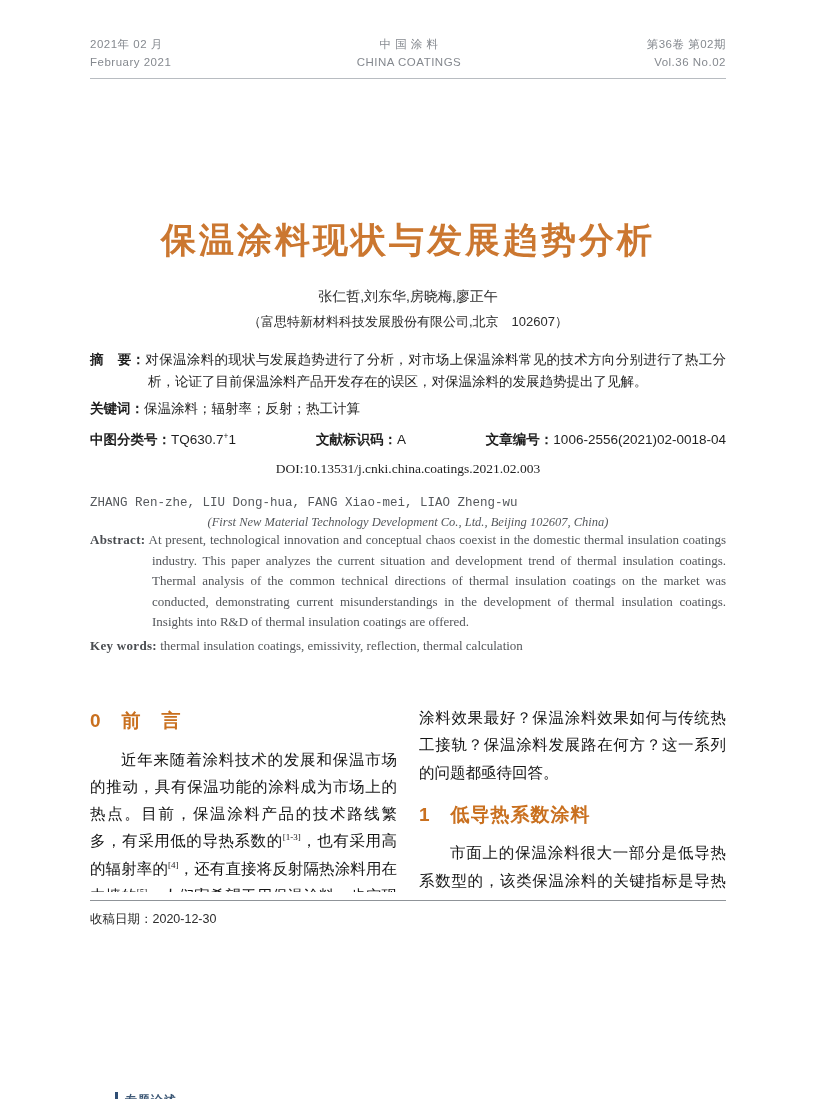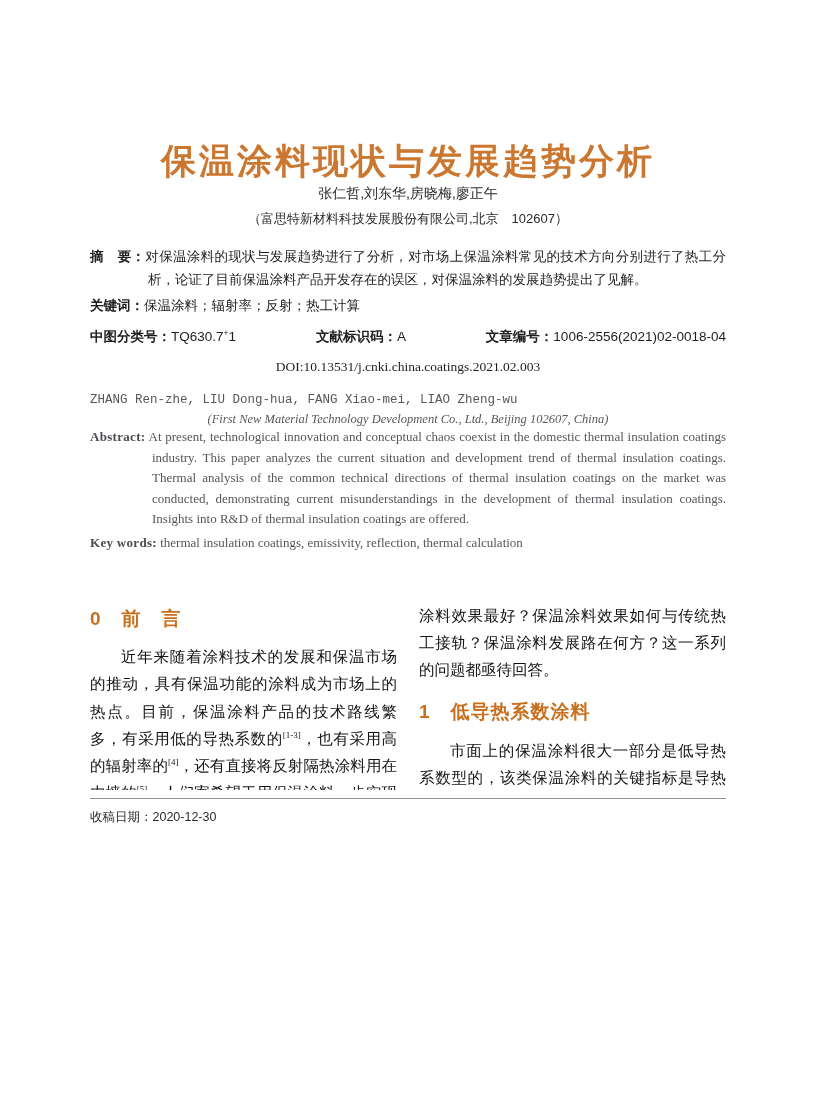--- a/index.html
+++ b/index.html
@@ -22,21 +22,21 @@
   .jheader .hcol.center { text-align:center; }
   .jheader .hcol.right { text-align:right; }
 
   
   .zh-title {
     margin-top:138px; text-align:center;
     font-family:"Liberation Sans", sans-serif; font-weight:bold;
     font-size:35px; letter-spacing:3px; color:#cb7730;
   }
   .zh-authors {
-    text-align:center;
+    margin-top:24px; text-align:center;
     font-family:"Liberation Sans", sans-serif; font-size:14px; color:#2b2b2b;
   }
   .zh-affil {
     margin-top:7px; text-align:center;
     font-family:"Liberation Sans", sans-serif; font-size:13px; color:#2b2b2b;
   }
 
   
   .zh-meta {
     margin-top:18px; font-family:"Liberation Sans", sans-serif;
@@ -112,20 +112,34 @@
   .pfooter .col-en {
     font-family:"Liberation Sans", sans-serif;
     font-size:9.5px; color:#a9b1bb; margin-top:1px;
   }
 </style>
 </head>
 <body>
 
 <div class="page">
 
+  <div class="jheader">
+    <div class="hcol left">
+      <div>2021年 02 月</div>
+      <div>February 2021</div>
+    </div>
+    <div class="hcol center">
+      <div>中 国 涂 料</div>
+      <div>CHINA COATINGS</div>
+    </div>
+    <div class="hcol right">
+      <div>第36卷 第02期</div>
+      <div>Vol.36 No.02</div>
+    </div>
+  </div>
 
   <div class="zh-title">保温涂料现状与发展趋势分析</div>
   <div class="zh-authors">张仁哲,刘东华,房晓梅,廖正午</div>
   <div class="zh-affil">（富思特新材料科技发展股份有限公司,北京　102607）</div>
 
   <div class="zh-meta">
     <p class="hang-abs"><span class="lbl">摘　要：</span><span>对保温涂料的现状与发展趋势进行了分析，对市场上保温涂料常见的技术方向分别进行了热工分析，论证了目前保温涂料产品开发存在的误区，对保温涂料的发展趋势提出了见解。</span></p>
     <p class="hang-kw"><span class="lbl">关键词：</span><span>保温涂料；辐射率；反射；热工计算</span></p>
     <div class="clc-row">
       <span><span class="lbl">中图分类号：</span><span><span>TQ630.7</span><sup>+</sup><span>1</span></span></span>

